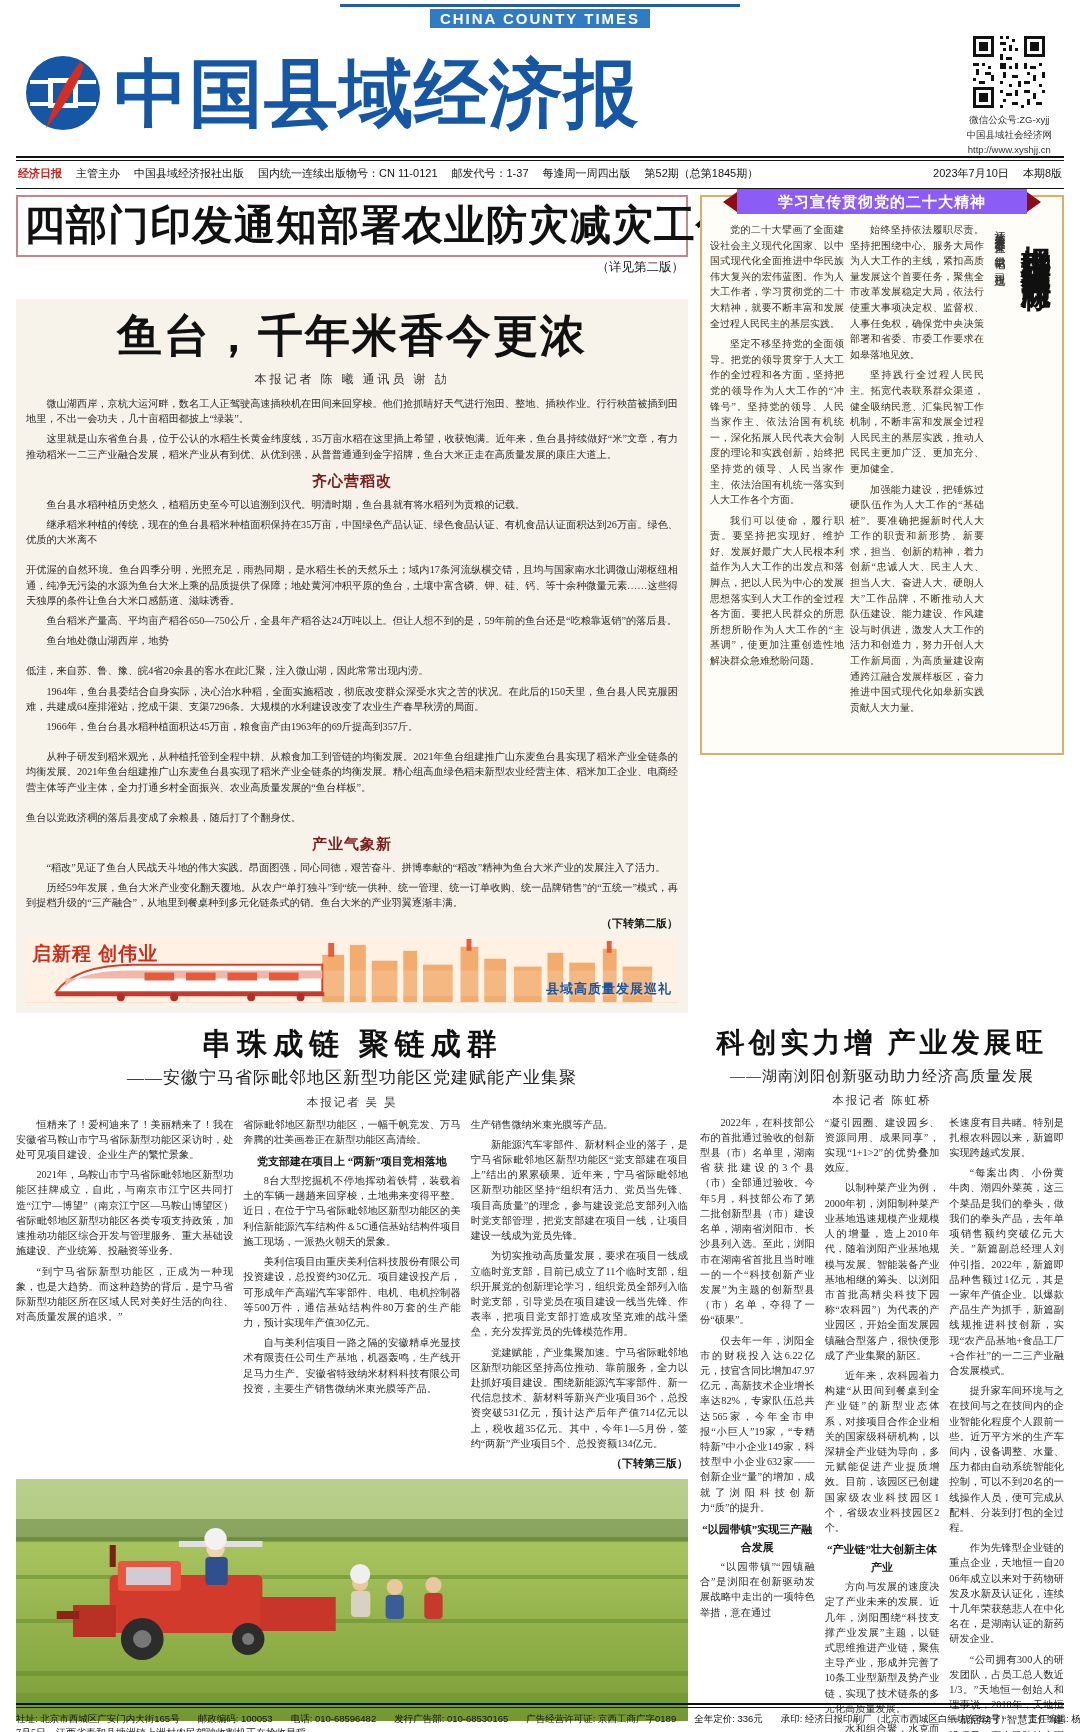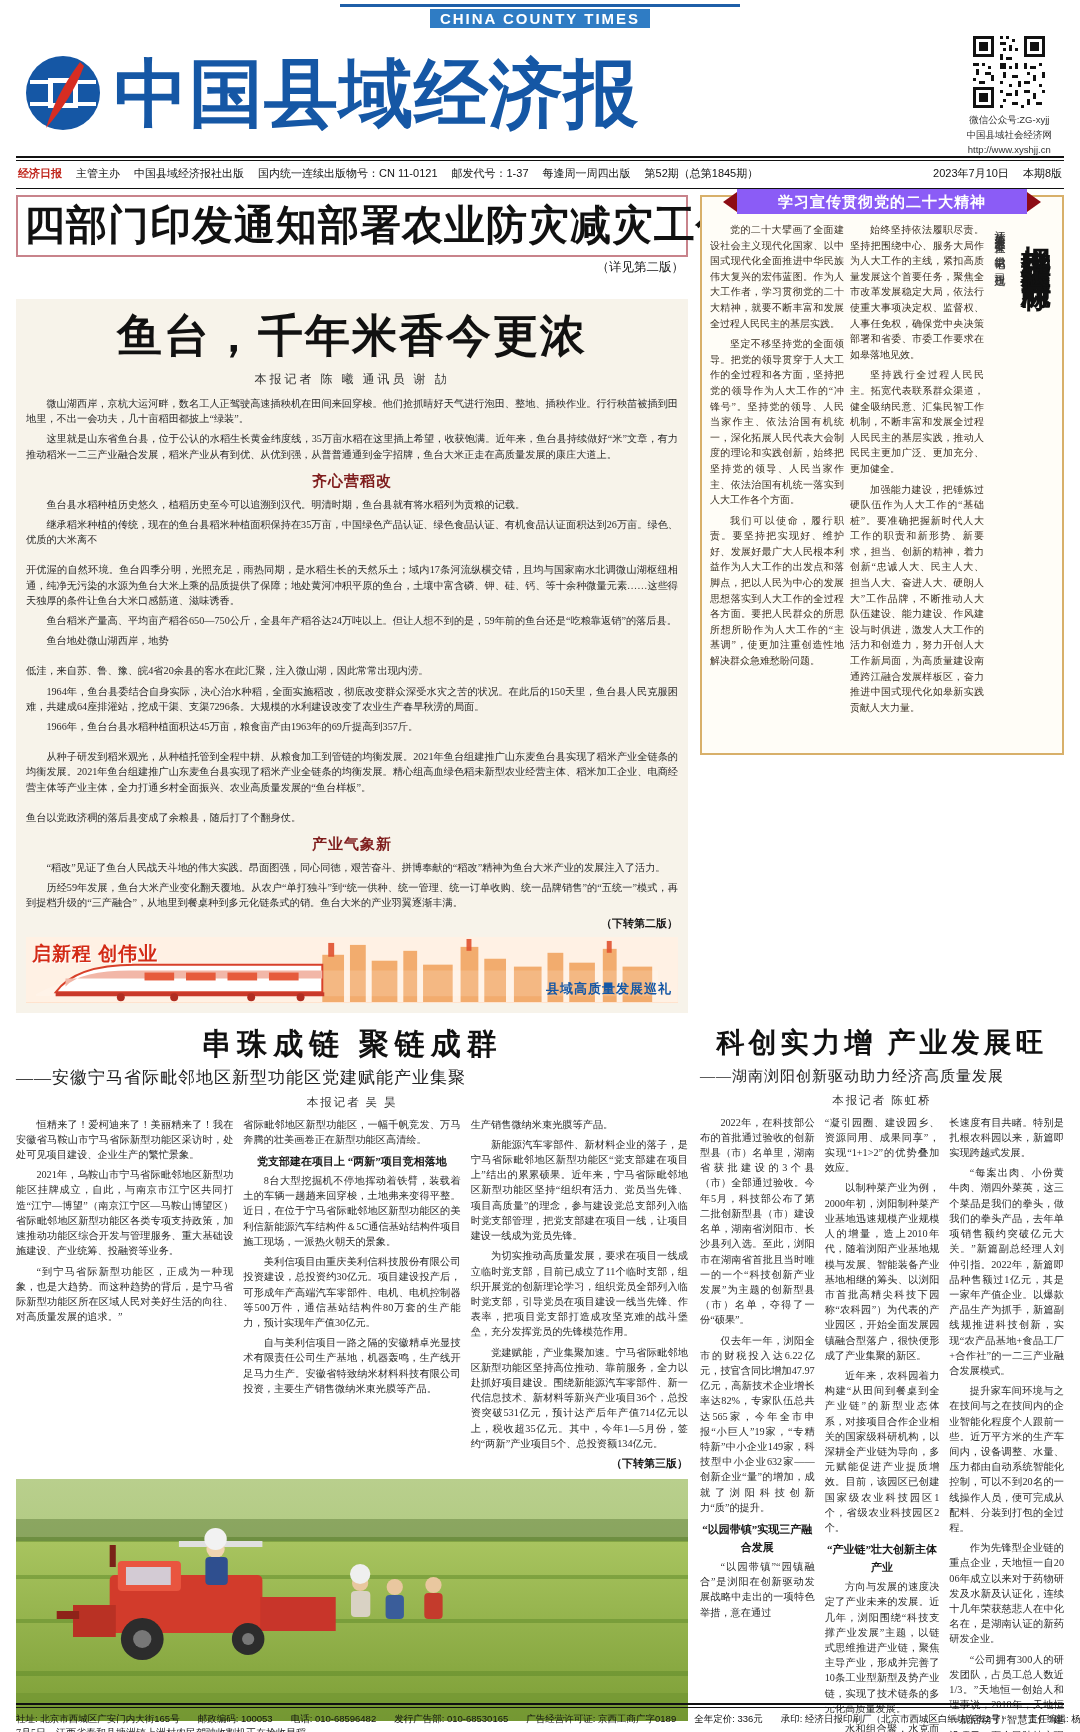--- a/index.html
+++ b/index.html
@@ -119,21 +119,21 @@
     font-size:11px;line-height:16px;color:#333;letter-spacing:1px;height:300px;
   }
   .rail-cols{display:flex;gap:6px;}
 
   
   .mid{display:flex;gap:12px;margin-top:10px;}
   .mid-left{width:672px;flex:0 0 672px;}
   .mid-right{flex:1;}
   .art-title{text-align:center;font-weight:bold;font-size:30px;line-height:42px;letter-spacing:6px;color:#111;
     font-family:"Liberation Serif","DejaVu Serif",serif;}
-  .art-sub{font-size:17px;line-height:26px;color:#222;letter-spacing:1px;
+  .art-sub{text-align:center;font-size:17px;line-height:26px;color:#222;letter-spacing:1px;
     font-family:"Liberation Serif","DejaVu Serif",serif;}
   .art-byline{text-align:center;font-size:11.5px;color:#333;margin:4px 0 7px 0;letter-spacing:2px;}
   .art-title2{text-align:center;font-weight:bold;font-size:28px;line-height:40px;letter-spacing:4px;color:#111;}
   .boldsub{font-weight:bold;text-align:center;font-size:11px;line-height:18px;margin:5px 0 3px;}
   .cols3{display:flex;gap:10px;}
 
   
   .photo{margin-top:8px;width:100%;height:242px;position:relative;overflow:hidden;background:#76a23c;}
   .caption{font-size:10px;line-height:15px;margin-top:4px;color:#222;}
 

